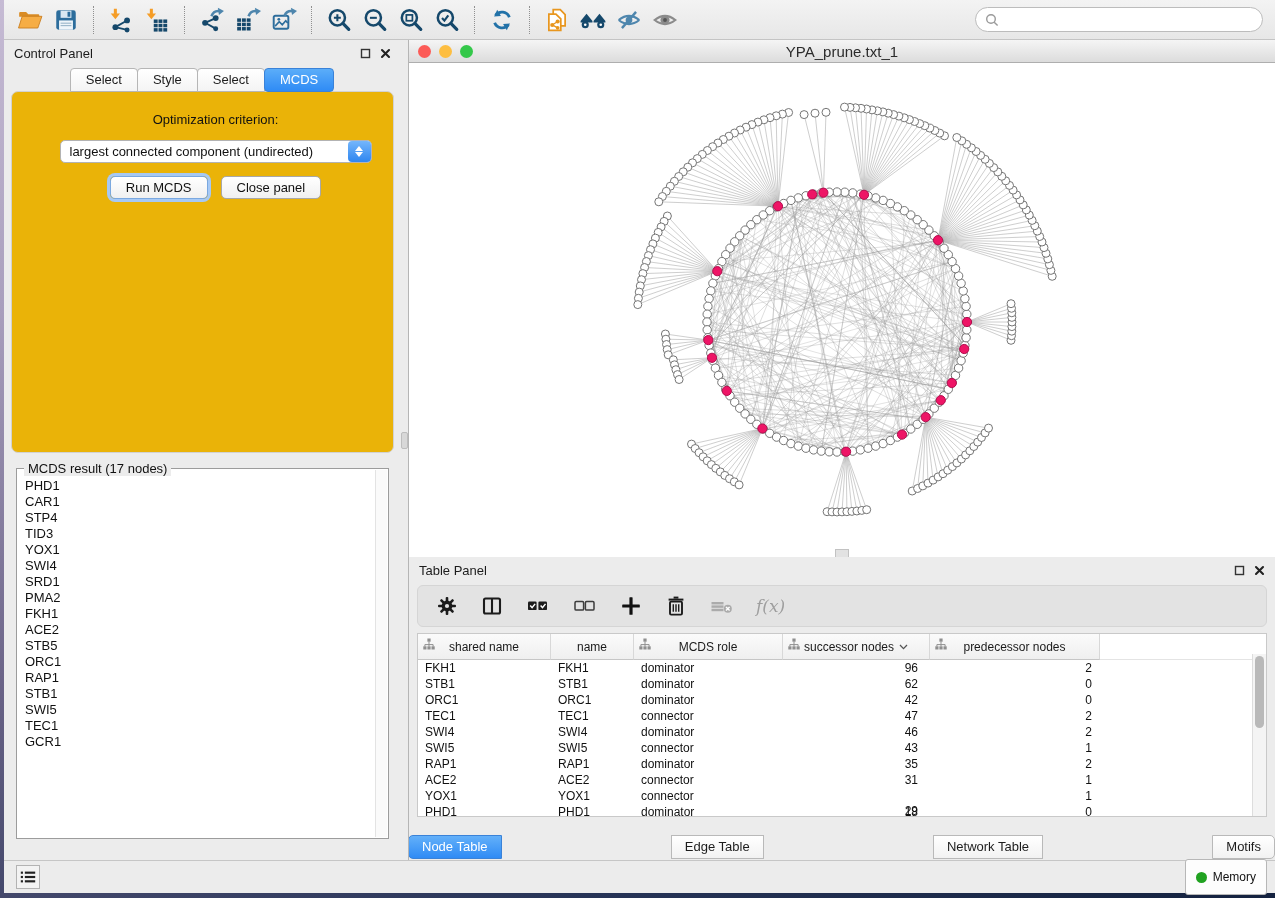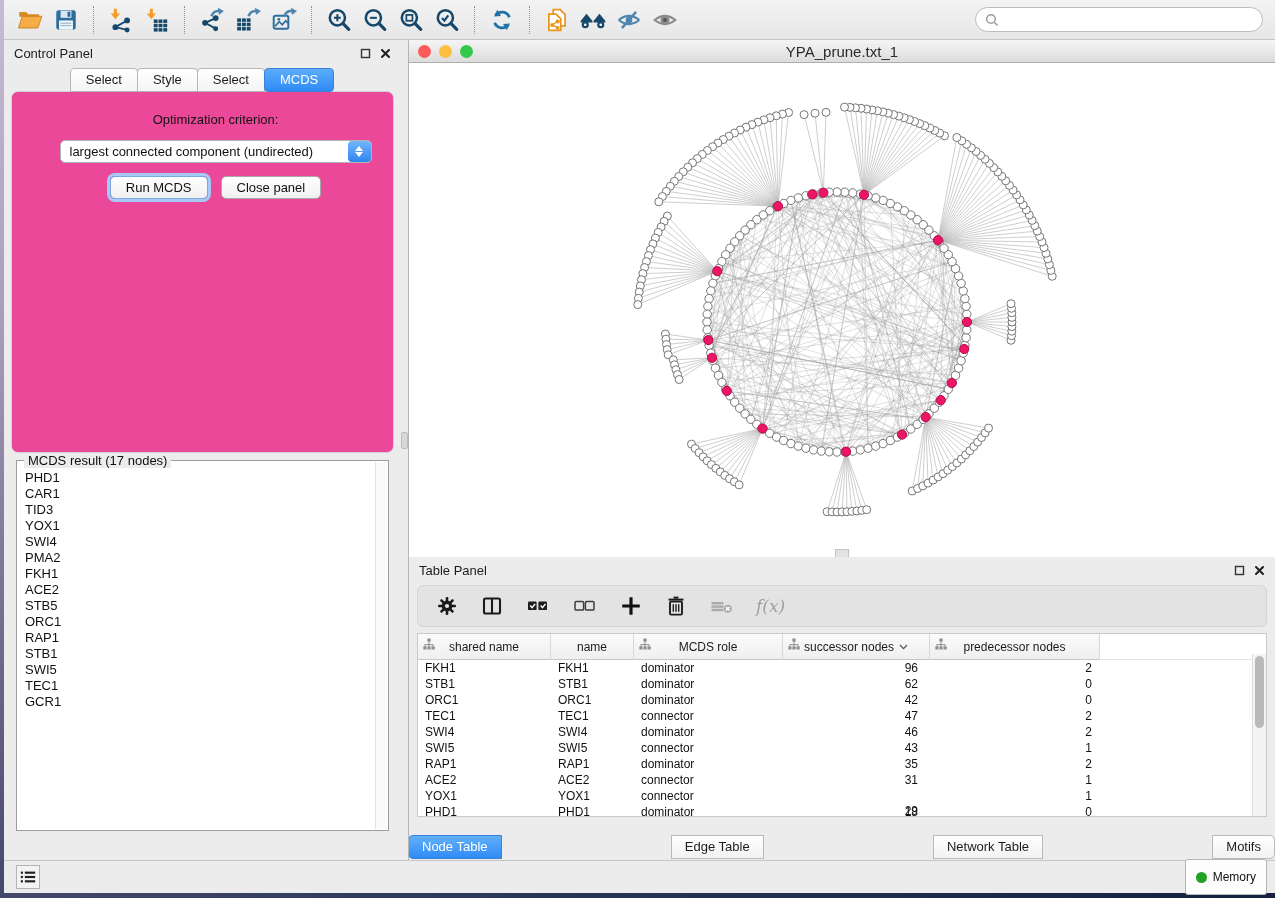--- a/index.html
+++ b/index.html
@@ -20,21 +20,21 @@
   .control-panel { flex:none; width:397px; display:flex; flex-direction:column; background:#ececec; }
   .panel-header { flex:none; height:26px; display:flex; align-items:center; padding:0 10px; }
   .panel-title { font-size:13px; color:#1c1c1c; }
   .win-btns { margin-left:auto; display:flex; align-items:center; gap:8px; }
   .win-btn { width:12px; height:12px; display:flex; align-items:center; justify-content:center; }
 
   .cp-tabs { flex:none; display:flex; justify-content:center; position:relative; z-index:2; margin-top:2px; }
   .cp-tab { font-size:13px; padding:3px 15px 4px; background:linear-gradient(#ffffff,#f4f4f4); border:1px solid #b6b6b6; margin-left:-1px; color:#1c1c1c; border-radius:4px 4px 0 0; }
   .cp-tab.selected { background:linear-gradient(#5badf9,#2f8bf5); color:#fff; border-color:#3a82d8; border-radius:4px; }
 
-  .cp-body { flex:none; margin:-1px 7px 0; height:362px; background:#ec4899; border:1px solid #d2d2d2; border-radius:7px; padding-top:20px;padding-left:26px; }
+  .cp-body { flex:none; margin:-1px 7px 8px; height:362px; background:#eab308; border:1px solid #d2d2d2; border-radius:7px; padding-top:20px;padding-left:26px; }
   .opt-label { text-align:center; font-size:13px; color:#111; }
   .dropdown { position:relative; width:312px; height:23px; margin:13px auto 0; background:#fff; border:1px solid #b3b3b3; border-radius:5px; display:flex; align-items:center; padding:0 30px 0 9px; }
   .dropdown .dd-value { font-size:13px; color:#111; white-space:nowrap; }
   .dd-stepper { position:absolute; right:0px; top:0px; width:23px; height:21px; border-radius:4px; background:linear-gradient(#74b6fb,#2f86f0); display:flex; flex-direction:column; align-items:center; justify-content:center; gap:1px; }
   .dd-stepper .tri-up { width:0; height:0; border-left:4px solid transparent; border-right:4px solid transparent; border-bottom:5px solid #fff; }
   .dd-stepper .tri-dn { width:0; height:0; border-left:4px solid transparent; border-right:4px solid transparent; border-top:5px solid #fff; }
   .cp-buttons { display:flex; justify-content:center; gap:13px; margin-top:13px; }
   .btn { font-size:13px; padding:3px 15px; background:linear-gradient(#ffffff,#f0f0f0); border:1px solid #a8a8a8; border-radius:5px; color:#111; }
   .btn.focused { box-shadow:0 0 0 3px #a6c9f5; border-color:#7aa8e0; }
 
@@ -291,23 +291,25 @@
         <div class="cp-buttons">
           <button class="btn focused">Run MCDS</button>
           <button class="btn">Close panel</button>
         </div>
       </div>
       <div class="result-box">
         <div class="result-legend">MCDS result (17 nodes)</div>
         <div class="result-list" id="mcds-list">
             <div>PHD1</div>
             <div>CAR1</div>
+            <div>STP4</div>
             <div>TID3</div>
             <div>YOX1</div>
             <div>SWI4</div>
+            <div>SRD1</div>
             <div>PMA2</div>
             <div>FKH1</div>
             <div>ACE2</div>
             <div>STB5</div>
             <div>ORC1</div>
             <div>RAP1</div>
             <div>STB1</div>
             <div>SWI5</div>
             <div>TEC1</div>
             <div>GCR1</div>

